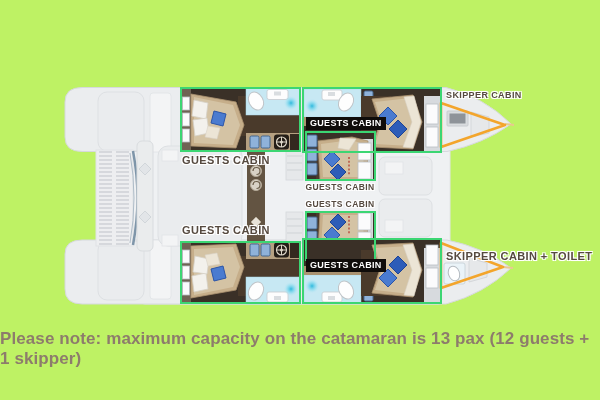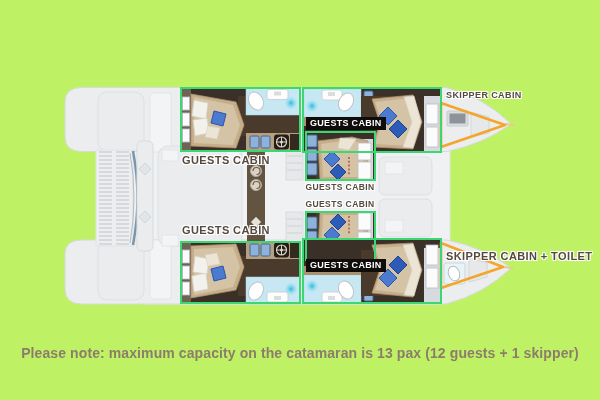--- a/index.html
+++ b/index.html
@@ -13,22 +13,22 @@
     color:var(--halo);
     letter-spacing:.4px;
     text-shadow:-1px -1px 0 #fff,1px -1px 0 #fff,-1px 1px 0 #fff,1px 1px 0 #fff,0 0 2px #fff;
   }
   .label.tag{
     background:var(--tagbg);color:var(--tagfg);
     padding:2px 4px;letter-spacing:.3px;
   }
   .label.center{text-align:center;}
   #note{
-    position:absolute;left:0;right:0;top:329px;text-align:center;
-    font-weight:bold;font-size:14px;color:var(--note);letter-spacing:.1px;margin-top:16px;
+    position:absolute;left:0;right:0;top:329px;text-align:left;
+    font-weight:bold;font-size:17px;color:var(--note);letter-spacing:.1px;
   }
   
   .gbox{fill:none;stroke:var(--green);stroke-width:2;}
   .obox{fill:none;stroke:var(--orange);stroke-width:2.6;stroke-linejoin:round;}
   .hull{fill:#ebedef;stroke:#d6d9dd;stroke-width:1;}
   .deckshape{fill:#eaecee;stroke:#dde0e3;stroke-width:1;}
   .faint{fill:#f3f4f5;stroke:#e0e3e6;stroke-width:.8;}
   .darkfloor{fill:#3a3027;}
   .midfloor{fill:#4a3a2b;}
   .bed{fill:#c6ae8a;stroke:#ab9270;stroke-width:.8;}

